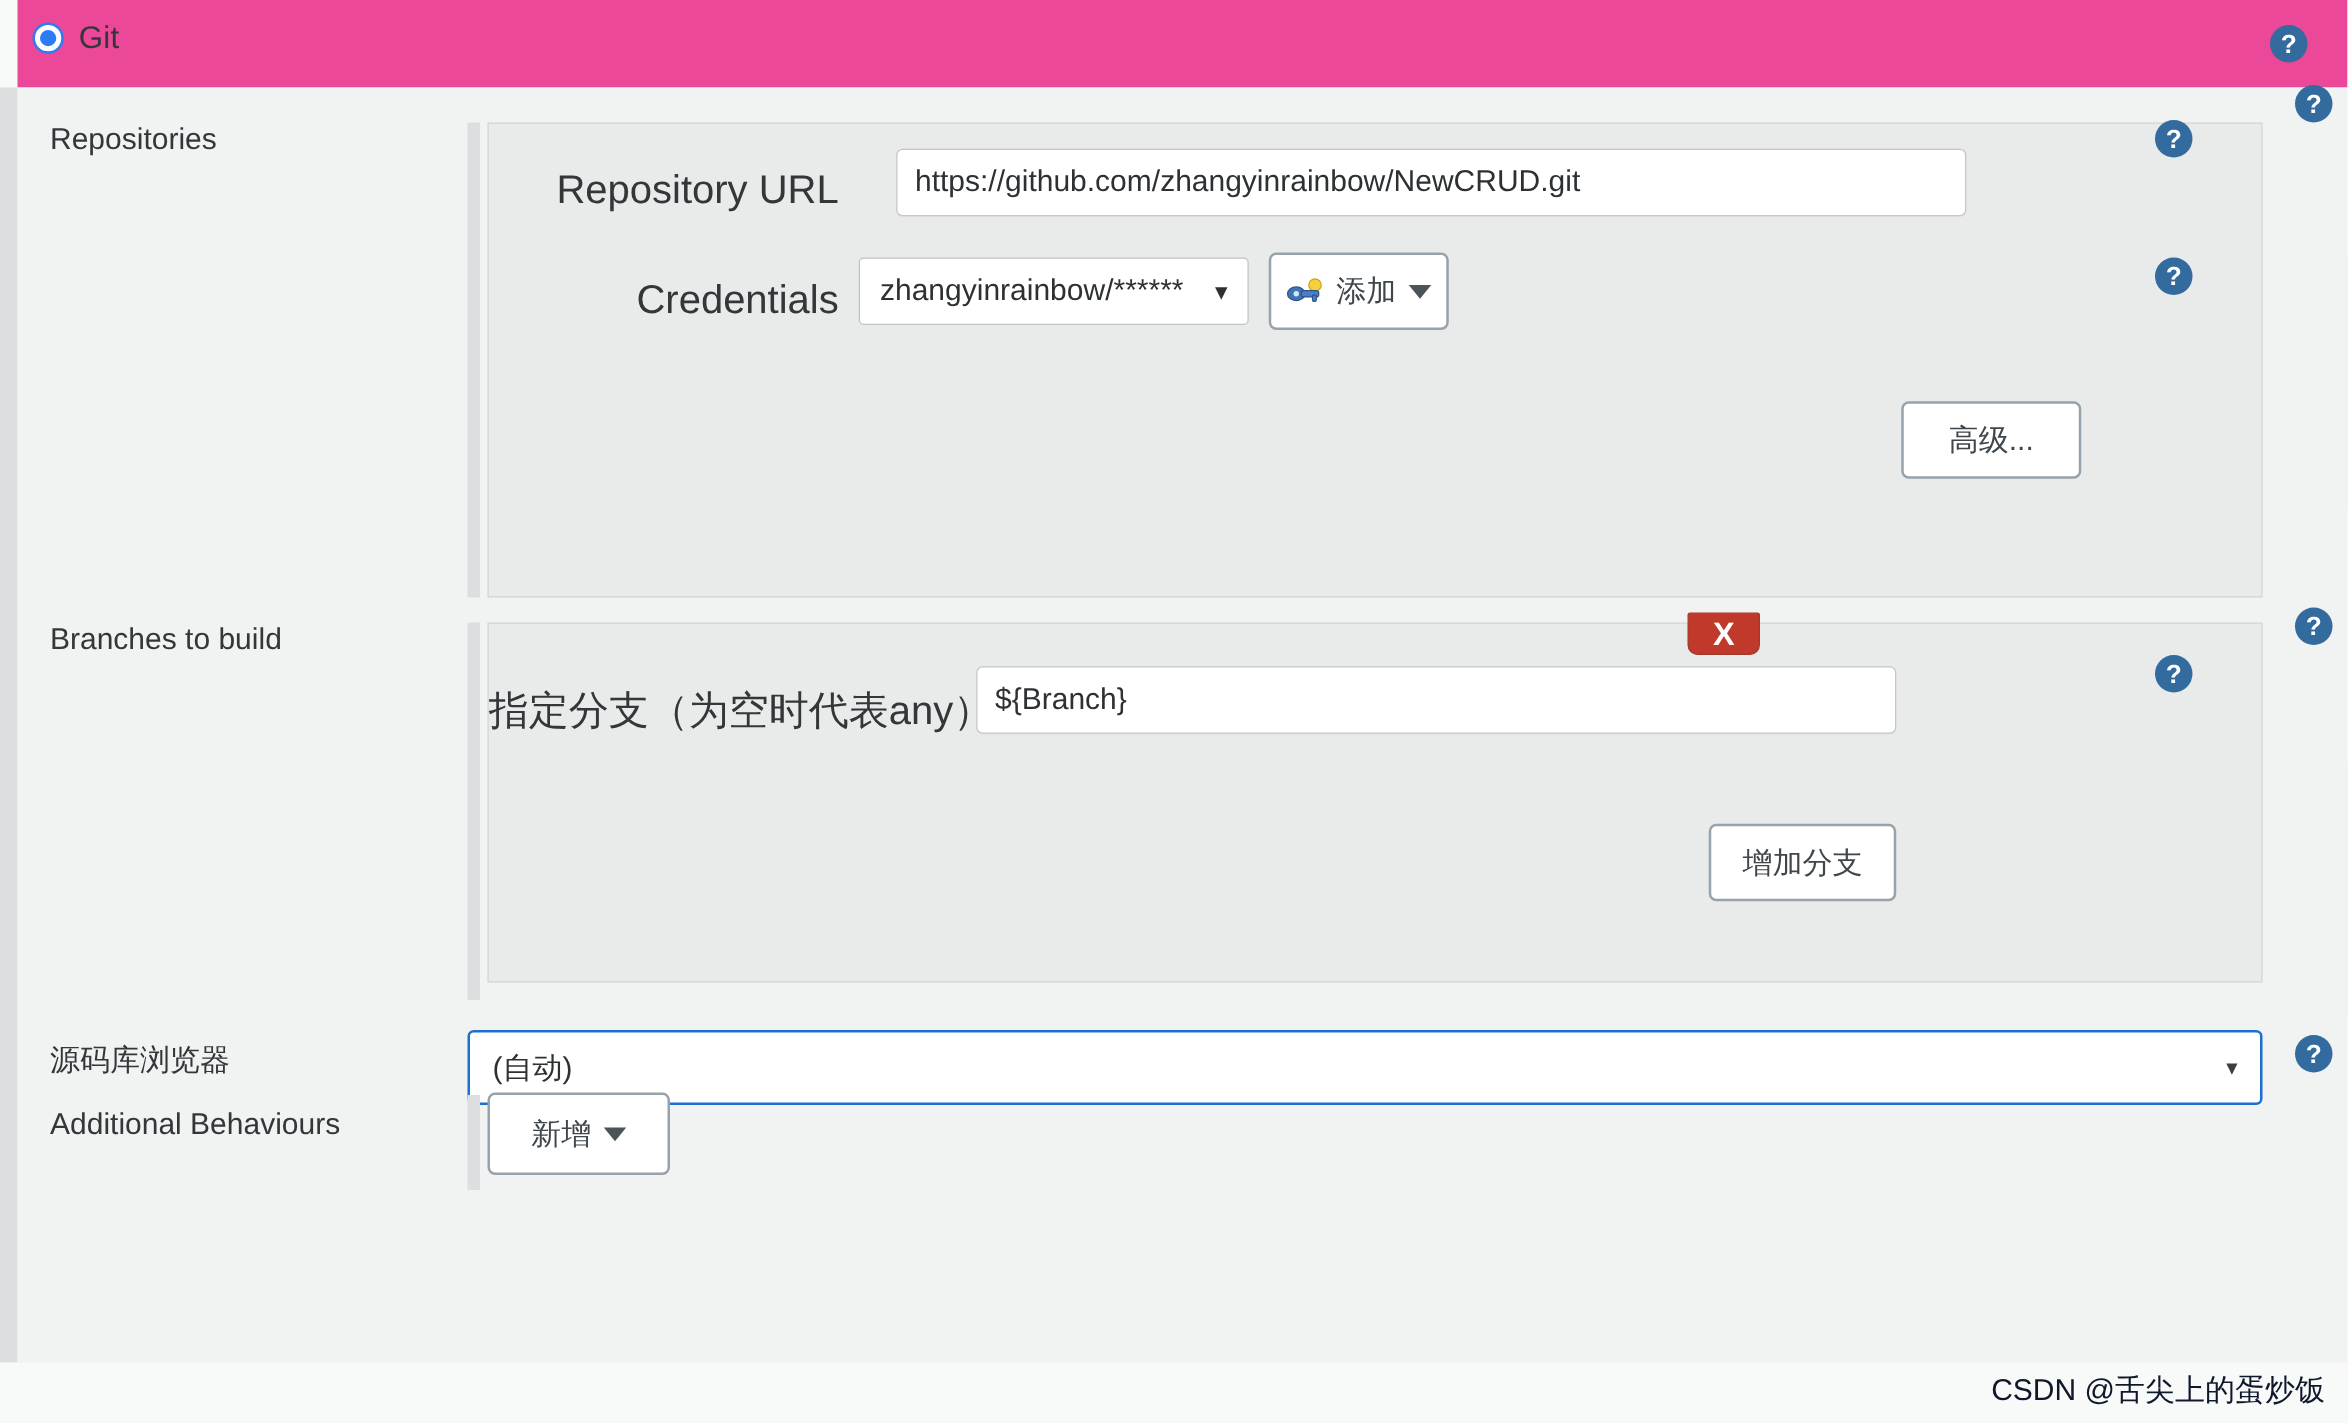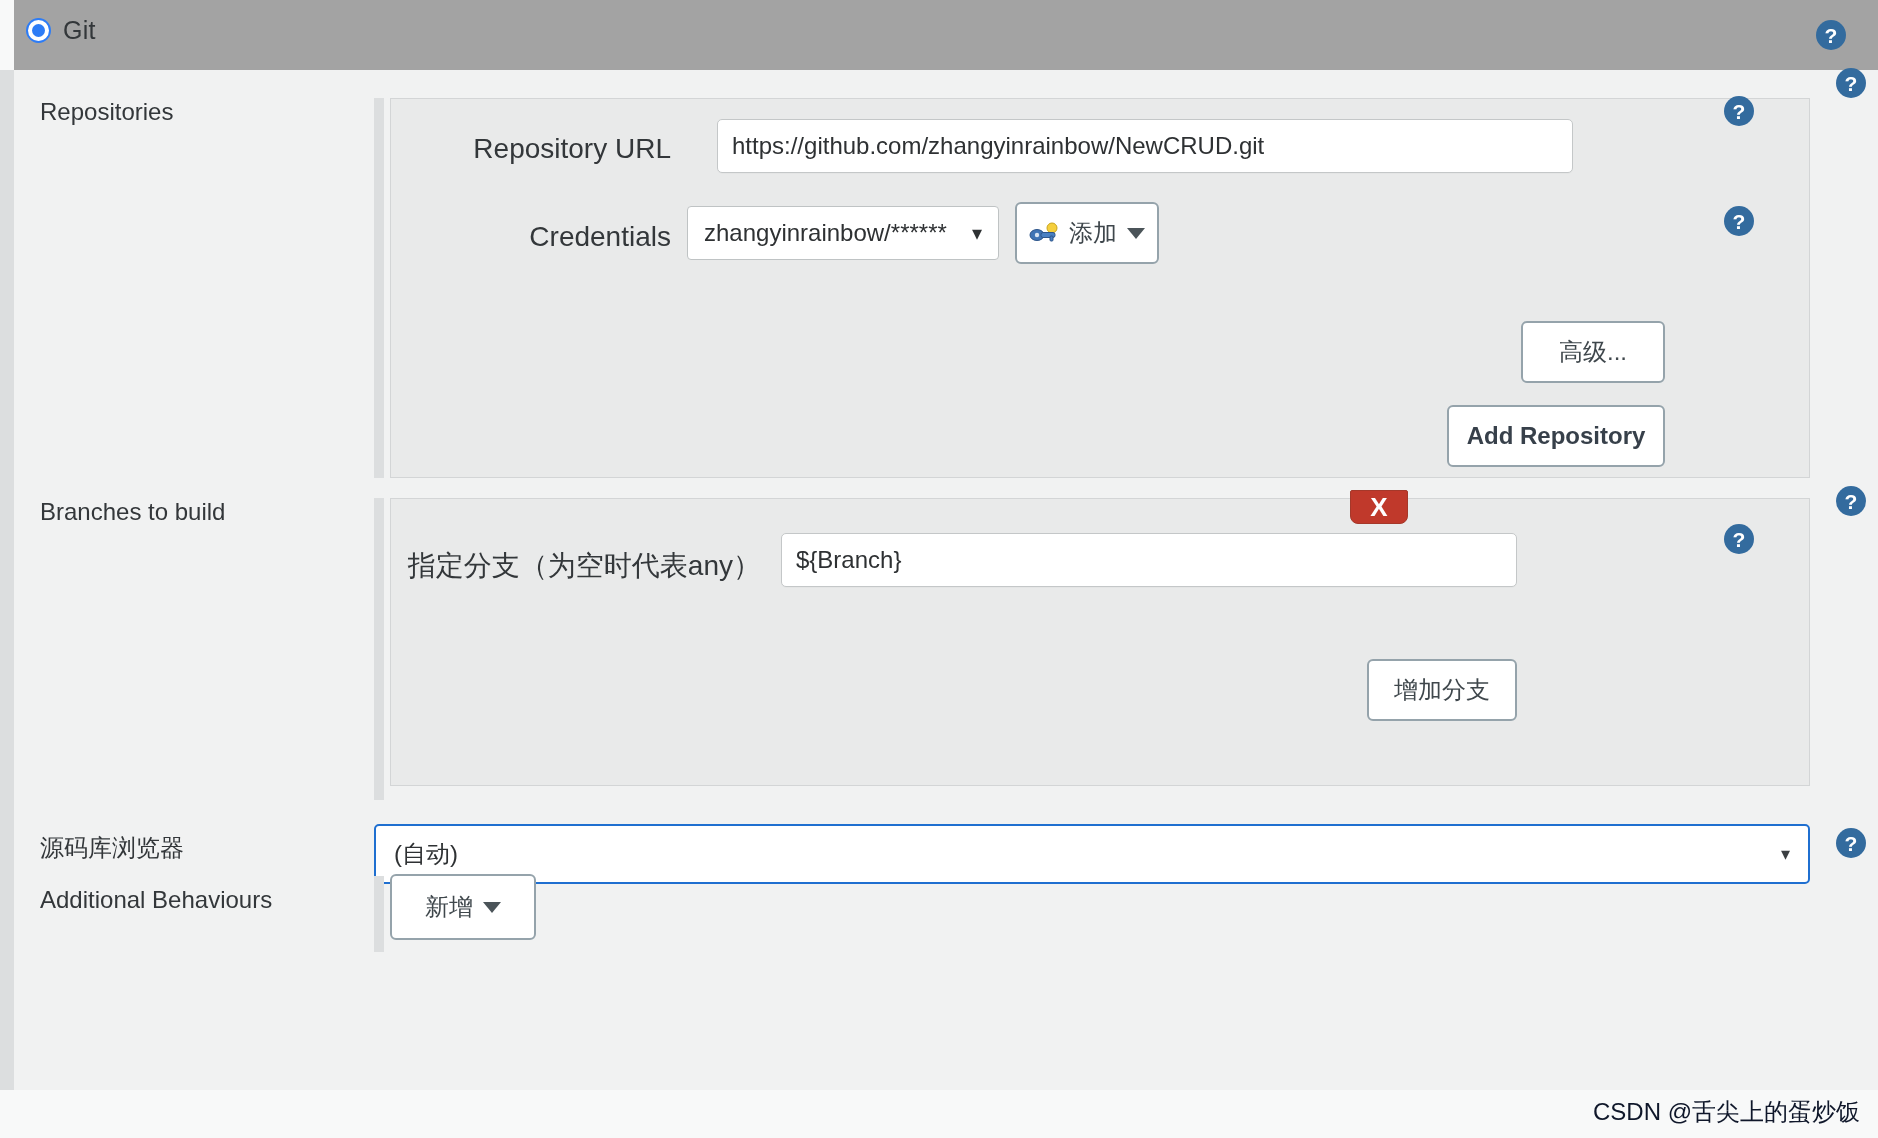--- a/index.html
+++ b/index.html
@@ -25,21 +25,21 @@
     left: 0; top: 70px;
     width: 14px; height: 1020px;
     background: #dcdedf;
   }
 
   
   .scm-header {
     position: absolute;
     left: 14px; top: 0;
     width: 1864px; height: 70px;
-    background: #a3a3a3;
+    background: #ec4899;
     text-decoration: underline;
   }
   .radio-row {
     position: absolute;
     left: 12px; top: 16px;
     display: flex; align-items: center; gap: 12px;
   }
   .radio-dot {
     width: 25px; height: 25px;
     border-radius: 50%;
@@ -93,21 +93,21 @@
   
   .panel {
     position: absolute;
     background: #e9eaea;
     border: 1px solid #d3d5d6;
   }
 
   
   .field-label {
     position: absolute;
-    font-size: 28px;
+    font-size: 32px;
     color: #33373a;
     white-space: nowrap;
     text-align: right;
   }
 
   input.txt, .txt {
     position: absolute;
     background: #ffffff;
     border: 1px solid #c4c7c8;
     border-radius: 5px;
@@ -271,23 +271,20 @@
             <circle cx="23" cy="6" r="5" fill="#f5cf3d" stroke="#c9a520" stroke-width="1"></circle>
             <ellipse cx="8" cy="13" rx="7" ry="5.5" fill="#3f74b5" stroke="#2d558a" stroke-width="1"></ellipse>
             <rect x="12" y="10.5" width="14" height="5" rx="2" fill="#4a80c2" stroke="#2d558a" stroke-width="1"></rect>
             <rect x="21" y="14" width="3" height="5" rx="1" fill="#4a80c2" stroke="#2d558a" stroke-width="1"></rect>
             <circle cx="8" cy="13" r="2.2" fill="#d8e4f2"></circle>
           </svg>
           <span>添加</span>
           <span class="caret-tri"></span>
         </div>
 
-        <div class="btn bold" style="left:1056px; top:306px; width:218px; height:62px;">
-          <span>Add Repository</span>
-        </div>
       </div>
 
       <div class="help" style="left:1684px; top:-2px;">?</div>
       <div class="help" style="left:1684px; top:108px;">?</div>
       <div class="help" style="left:1796px; top:-30px;">?</div>
     </div>
 
     <div class="row" style="left:26px; top:428px; width:1820px; height:302px;">
       <div class="row-label">Branches to build</div>
 

